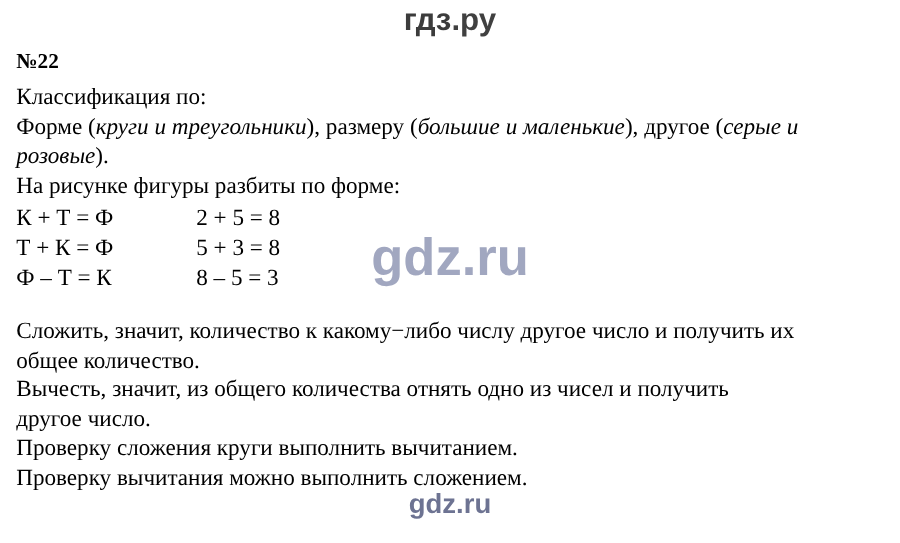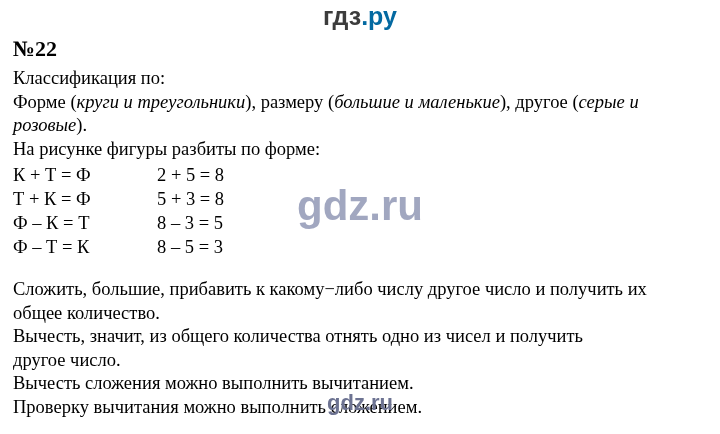--- a/index.html
+++ b/index.html
@@ -27,21 +27,21 @@
     left: 0;
     width: 720px;
     text-align: center;
     font-family: "Liberation Sans", sans-serif;
     font-weight: bold;
     font-size: 25px;
     color: #3c3c3c;
     letter-spacing: 0px;
   }
   .top-logo .dom {
-    color: #0369a1;
+    color: #404040;
   }
   
   .watermark {
     position: absolute;
     top: 182px;
     left: 0;
     width: 720px;
     text-align: center;
     font-family: "Liberation Sans", sans-serif;
     font-weight: bold;
@@ -65,21 +65,21 @@
   }
   .content {
     position: absolute;
     top: 38px;
     left: 13px;
     width: 700px;
   }
   .task-number {
     font-family: "Liberation Serif", serif;
     font-weight: bold;
-    font-size: 22px;
+    font-size: 17px;
     margin: 0 0 7px 0;
     line-height: 22px;
   }
   .para {
     font-size: 18.5px;
     line-height: 23.5px;
     margin: 0;
     white-space: pre-wrap;
   }
   .para.wide {
@@ -129,35 +129,31 @@
       <tbody>
         <tr>
           <td class="eq-left">К + Т = Ф</td>
           <td class="eq-right">2 + 5 = 8</td>
         </tr>
         <tr>
           <td class="eq-left">Т + К = Ф</td>
           <td class="eq-right">5 + 3 = 8</td>
         </tr>
         <tr>
-          <td class="eq-left">Ф – К = Т</td>
-          <td class="eq-right">8 – 3 = 5</td>
-        </tr>
-        <tr>
           <td class="eq-left">Ф – Т = К</td>
           <td class="eq-right">8 – 5 = 3</td>
         </tr>
       </tbody>
     </table>
 
-    <p class="para wide">Сложить, большие, прибавить к какому−либо числу другое число и получить их
+    <p class="para wide">Сложить, значит, количество к какому−либо числу другое число и получить их
 общее количество.</p>
     <p class="para wide">Вычесть, значит, из общего количества отнять одно из чисел и получить
 другое число.</p>
-    <p class="para">Вычесть сложения можно выполнить вычитанием.</p>
+    <p class="para">Проверку сложения круги выполнить вычитанием.</p>
     <p class="para">Проверку вычитания можно выполнить сложением.</p>
 
   </div>
 
   <div class="watermark">gdz.ru</div>
 
   <div class="bottom-logo">gdz.ru</div>
 
 </div>
 

